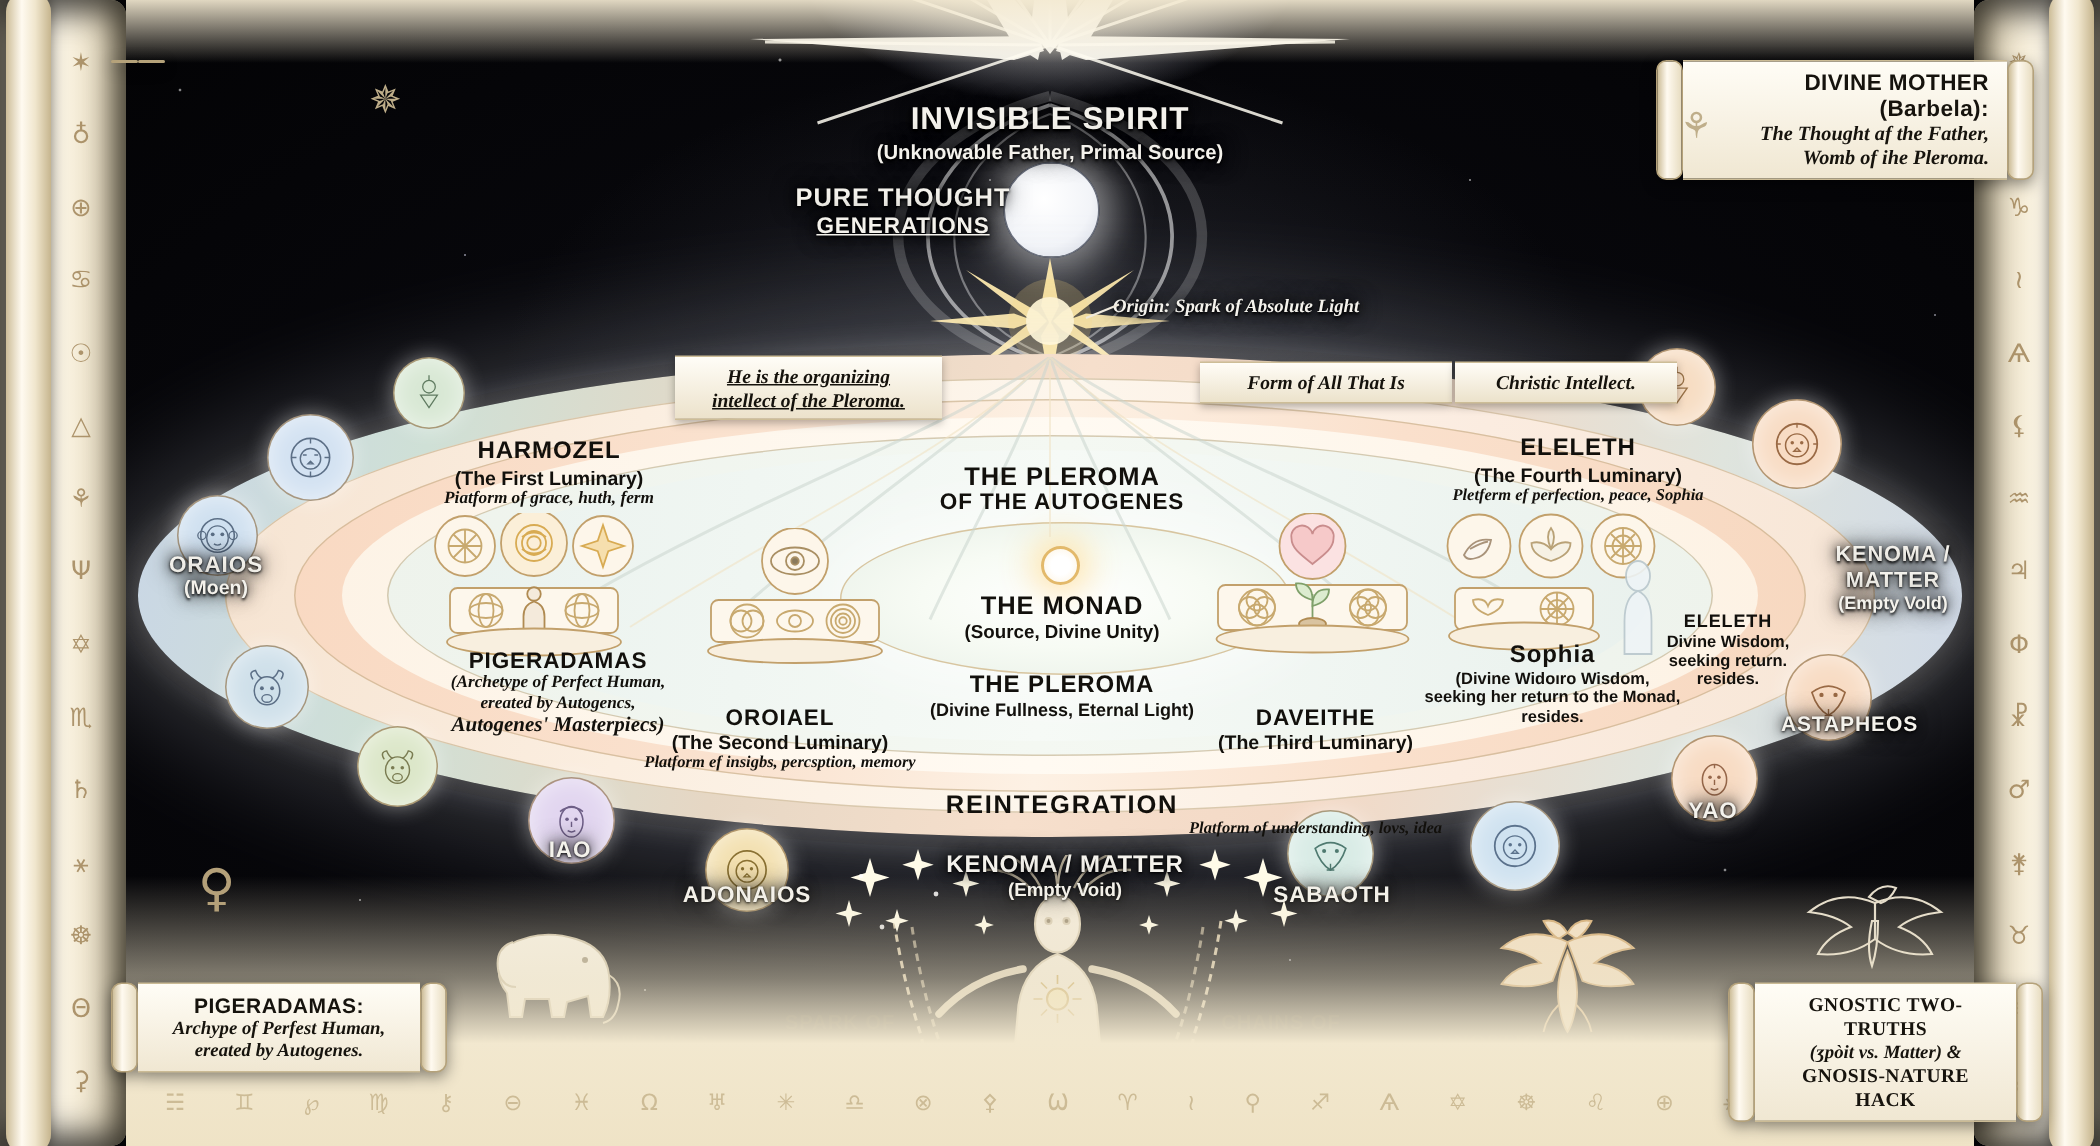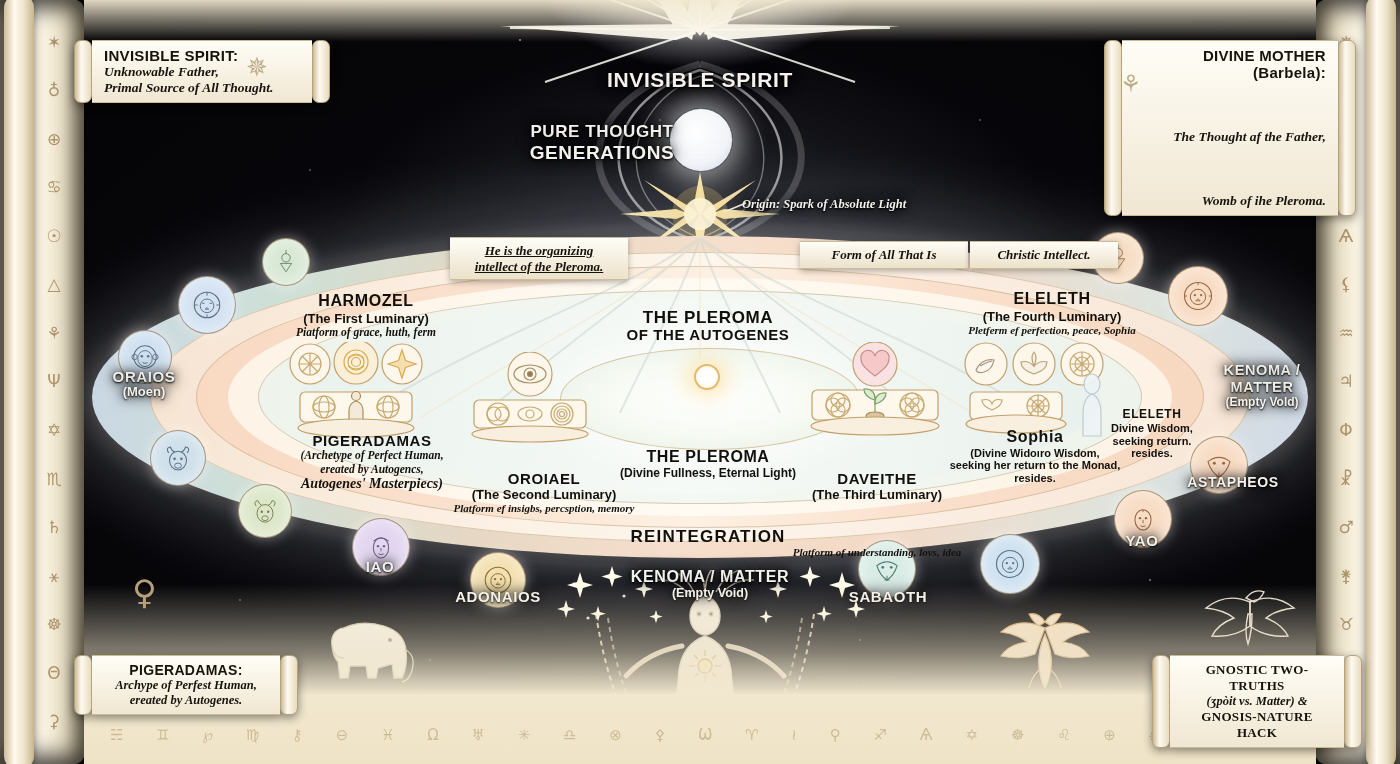--- a/index.html
+++ b/index.html
@@ -437,24 +437,25 @@
         <g stroke="#b9c7cd" fill="#eef4f6" opacity=".9">
           <ellipse cx="134" cy="44" rx="8" ry="10"></ellipse>
           <path d="M134 54q-9 4-9 20v22h18V74q0-16-9-20z"></path>
         </g>
       </g>
     </svg>
   </div>
 
   <div class="lbl onDark" style="left:540px;top:68px;width:320px;">
     <div class="n" style="font-size:21px;">INVISIBLE SPIRIT</div>
+    <div class="s" style="font-size:13.5px;margin-top:2px;">(Unknowable Father, Primal Source)</div>
   </div>
   <div class="lbl onDark" style="left:512px;top:122px;width:180px;line-height:1.2;">
     <div class="n" style="font-size:17px;">PURE THOUGHT</div>
-    <div class="n" style="font-size:19px;">GENERATIONS</div>
+    <div class="n" style="font-size:15px;text-decoration:underline;">GENERATIONS</div>
   </div>
   <div class="lbl onDark" style="left:742px;top:197px;width:200px;text-align:left;">
     <div class="i" style="font-size:12.5px;white-space:nowrap;">Origin: Spark of Absolute Light</div>
   </div>
   <svg style="position:absolute;left:722px;top:200px;width:26px;height:14px;">
     <path d="M2 12 L24 3" stroke="#efe9dc" stroke-width="1.4" fill="none"></path>
   </svg>
 
   <div class="banner" style="left:450px;top:237px;width:150px;text-decoration:underline;">
     <span>He is the organizing intellect of the Pleroma.</span>
@@ -463,40 +464,44 @@
     <span>Form of All That Is</span>
   </div>
   <div class="banner" style="left:970px;top:241px;width:120px;">
     <span>Christic Intellect.</span>
   </div>
 
 
   <div class="lbl" style="left:608px;top:308px;width:200px;line-height:1.12;">
     <div class="n" style="font-size:17px;">THE PLEROMA</div>
     <div class="n" style="font-size:15px;">OF THE AUTOGENES</div>
+  </div>
+  <div class="lbl" style="left:618px;top:394px;width:180px;">
+    <div class="n" style="font-size:17px;">THE MONAD</div>
+    <div class="s" style="font-size:12.5px;">(Source, Divine Unity)</div>
   </div>
   <div class="lbl" style="left:608px;top:448px;width:200px;">
     <div class="n" style="font-size:16px;">THE PLEROMA</div>
     <div class="s" style="font-size:12px;">(Divine Fullness, Eternal Light)</div>
   </div>
   <div class="lbl" style="left:610px;top:527px;width:196px;">
     <div class="n" style="font-size:17px;letter-spacing:1.2px;">REINTEGRATION</div>
   </div>
 
   <div class="lbl" style="left:266px;top:292px;width:200px;line-height:1.16;">
     <div class="n" style="font-size:16px;">HARMOZEL</div>
     <div class="s" style="font-size:13px;">(The First Luminary)</div>
     <div class="i" style="font-size:11.5px;">Piatform of grace, huth, ferm</div>
   </div>
   <div class="lbl" style="left:932px;top:290px;width:240px;line-height:1.16;">
     <div class="n" style="font-size:16px;">ELELETH</div>
     <div class="s" style="font-size:13px;">(The Fourth Luminary)</div>
     <div class="i" style="font-size:11px;">Pletferm ef perfection, peace, Sophia</div>
   </div>
-  <div class="lbl" style="left:444px;top:470px;width:200px;line-height:1.16;">
+  <div class="lbl" style="left:420px;top:470px;width:200px;line-height:1.16;">
     <div class="n" style="font-size:15px;">OROIAEL</div>
     <div class="s" style="font-size:13px;">(The Second Luminary)</div>
     <div class="i" style="font-size:11px;">Platform ef insigbs, percsption, memory</div>
   </div>
   <div class="lbl" style="left:772px;top:470px;width:210px;line-height:1.16;">
     <div class="n" style="font-size:15px;">DAVEITHE</div>
     <div class="s" style="font-size:13px;">(The Third Luminary)</div>
     <div class="i" style="font-size:11px;margin-top:44px;">Platform of understanding, lovs, idea</div>
   </div>
 
@@ -700,31 +705,26 @@
       <span>☧</span>
       <span>♂</span>
       <span>⚵</span>
       <span>♉</span>
       <span>≋</span>
       <span>⚶</span>
     </div>
 
   <div class="scroll" style="left:74px;top:40px;">
     <div class="cap"></div>
-    <div class="body" style="width:196px;">
-      <div class="t1">INVISIBLE SPIRIT:</div>
-      <div class="t2">Unknowable Father,</div>
-      <div class="t2">Primal Source of All Thought.</div>
-    </div>
     <div class="cap"></div>
   </div>
 
   <div class="scroll" style="left:1104px;top:40px;">
     <div class="cap"></div>
-    <div class="body" style="width:192px;text-align:right;gap:48px;">
+    <div class="body" style="width:192px;text-align:right;">
       <div class="t1">DIVINE MOTHER (Barbela):</div>
       <div class="t2">The Thought af the Father,</div>
       <div class="t2">Womb of ihe Pleroma.</div>
     </div>
     <div class="cap"></div>
   </div>
 
   <div class="scroll" style="left:74px;top:655px;">
     <div class="cap"></div>
     <div class="body" style="width:164px;text-align:center;">

